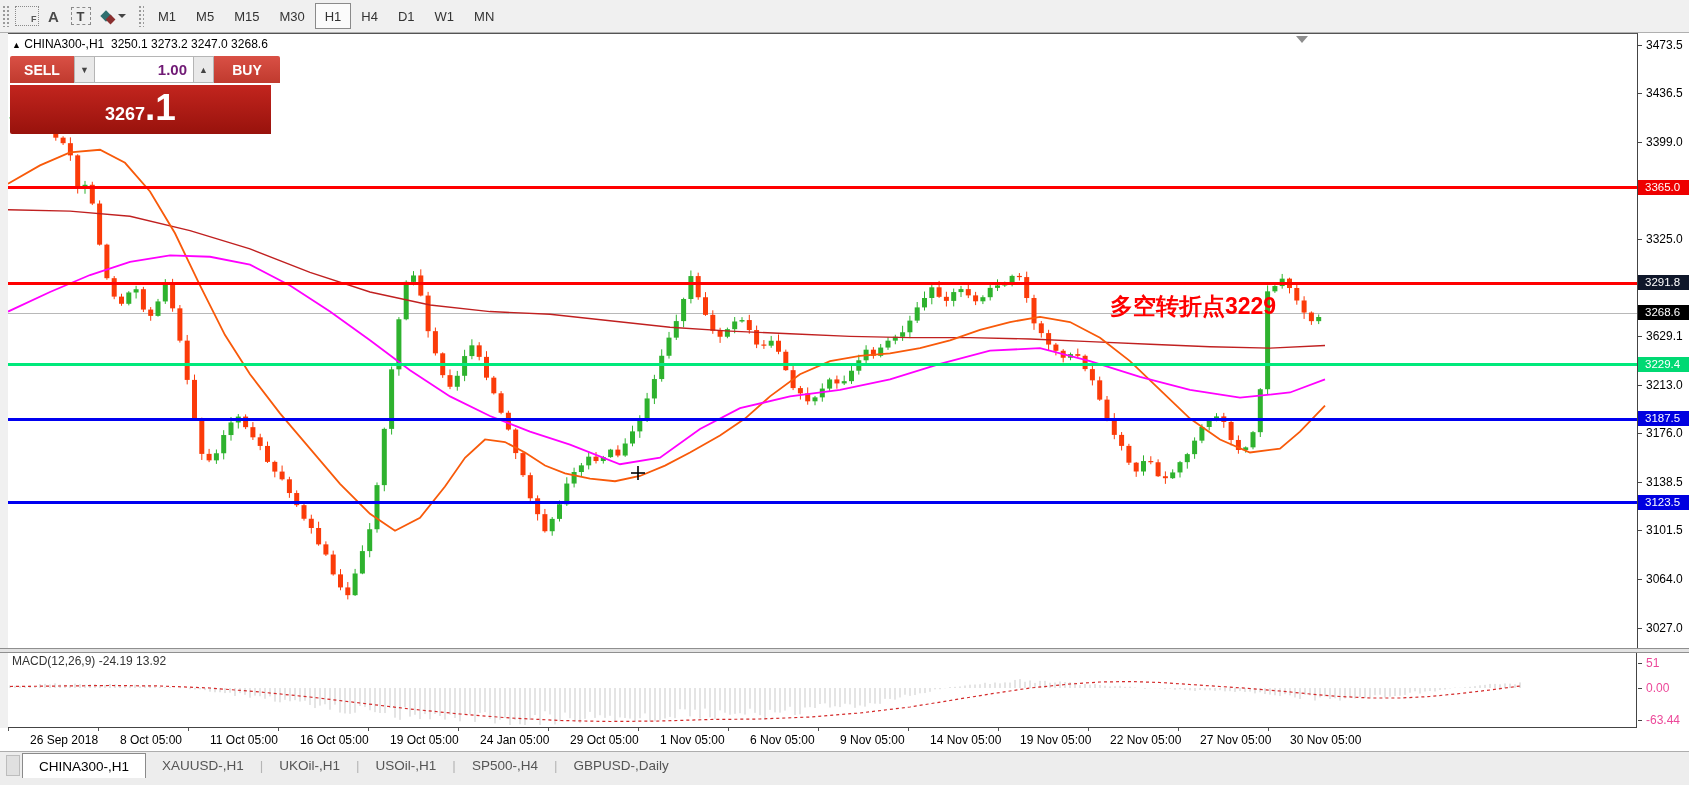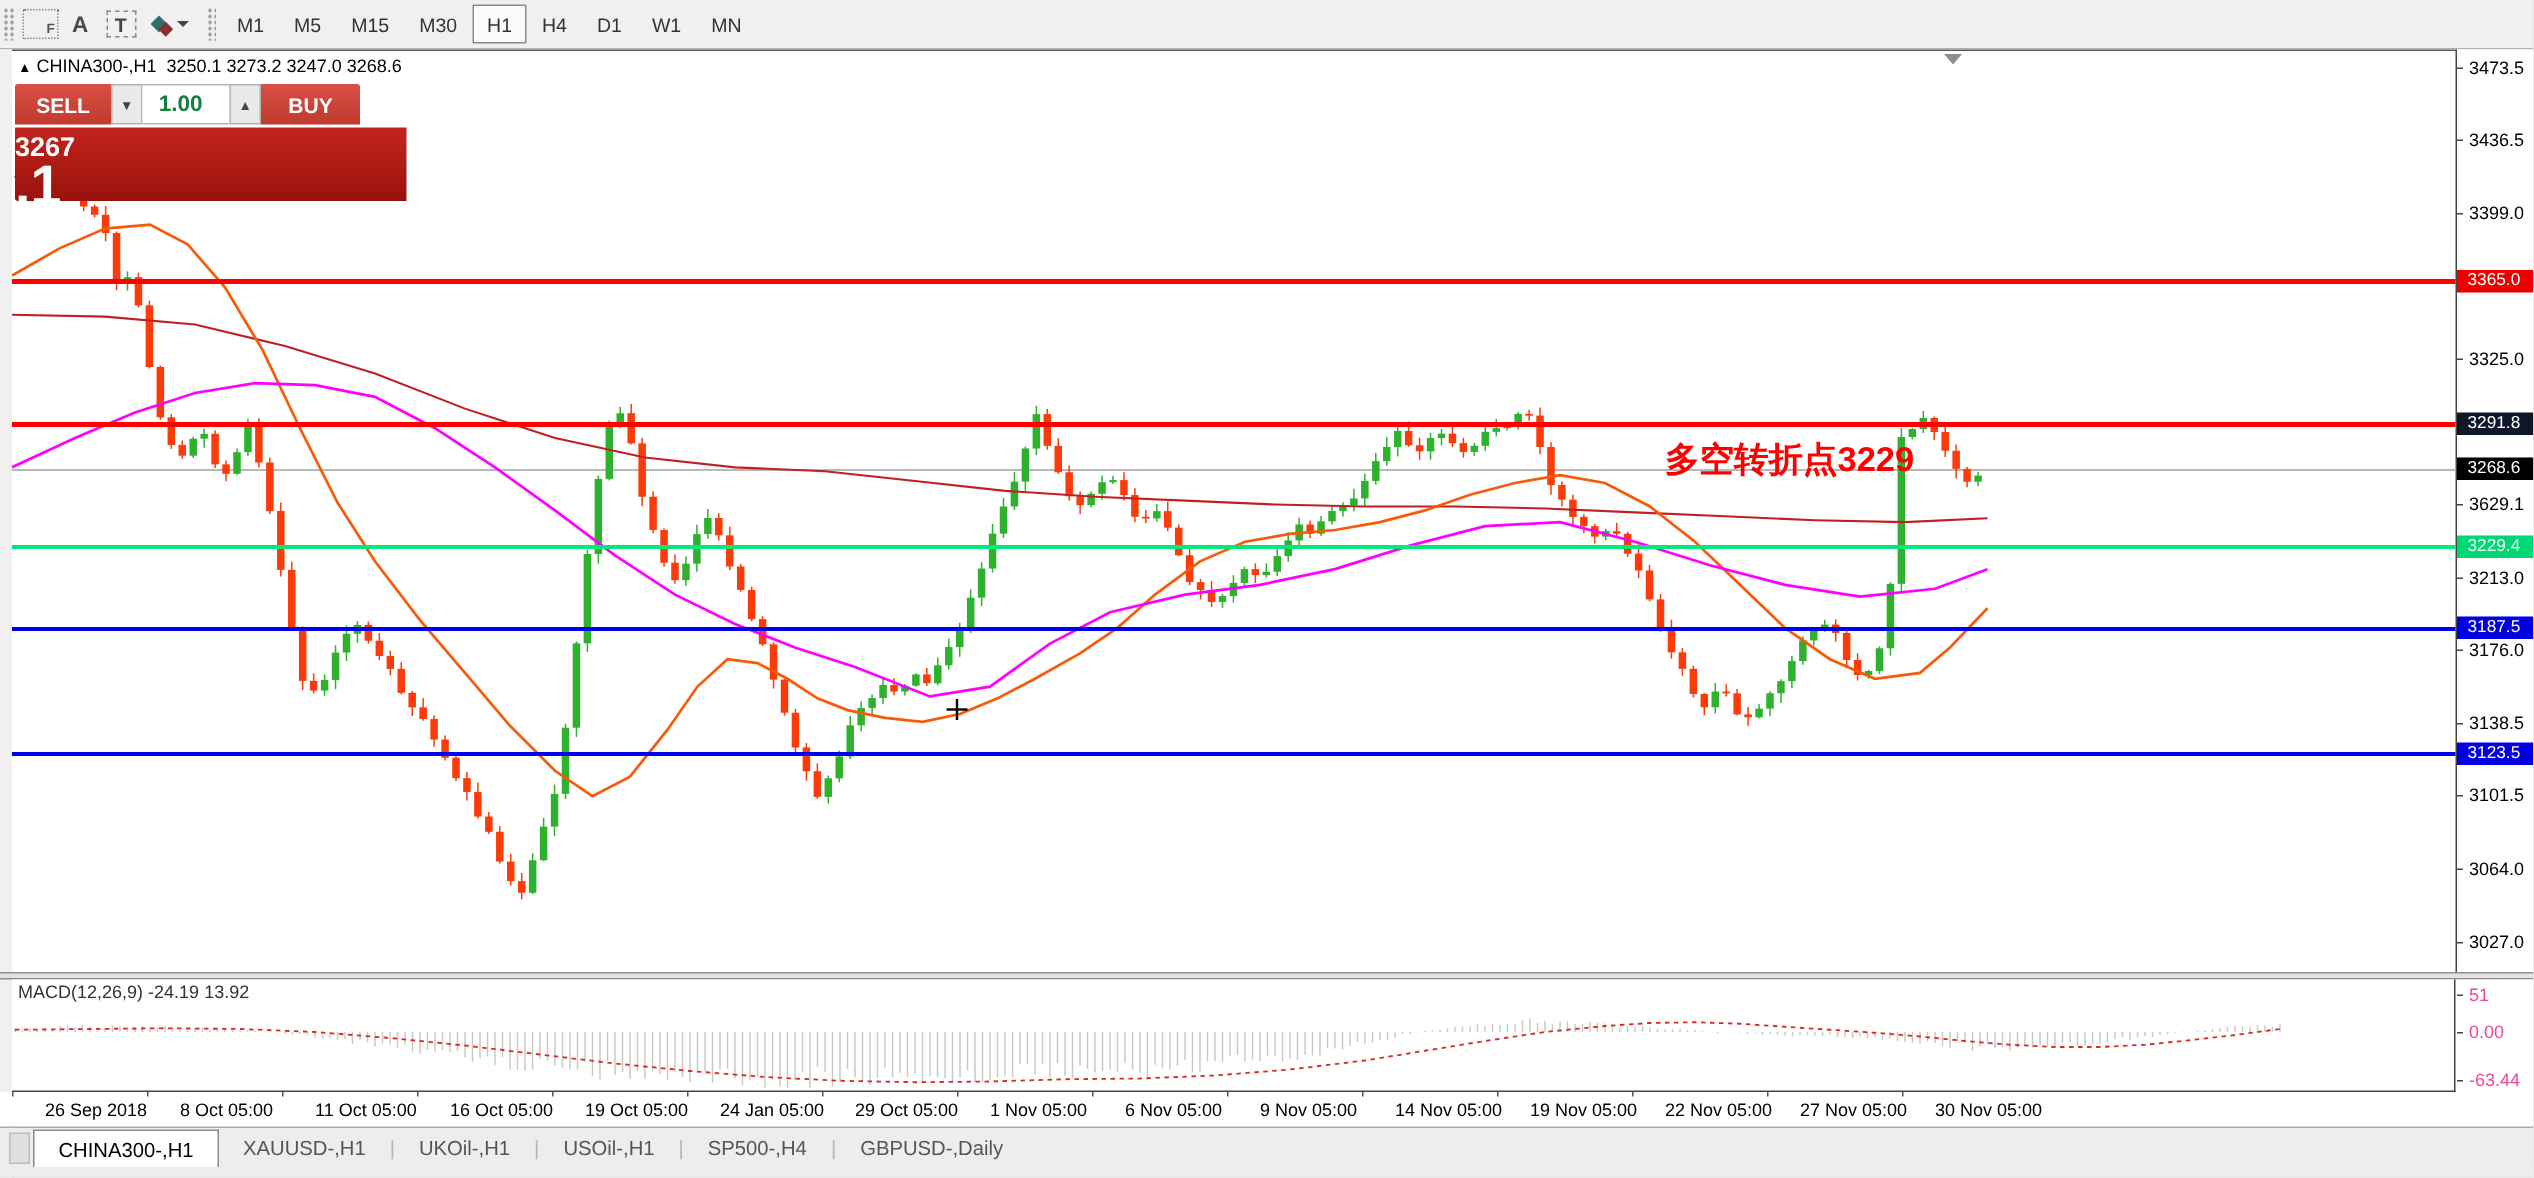--- a/index.html
+++ b/index.html
@@ -34,29 +34,29 @@
   .ptag{position:absolute;left:0;width:51px;height:15px;line-height:15px;color:#fff;font-size:11.5px;padding-left:7px;box-sizing:border-box;}
   #splitter{position:absolute;left:0;top:615px;width:1689px;height:5px;background:#e3e3e3;border-top:1px solid #8f8f8f;border-bottom:1px solid #8f8f8f;box-sizing:border-box;}
   #macd{position:absolute;left:8px;top:620px;width:1629px;height:75px;background:#fff;border-right:1px solid #444;border-bottom:1px solid #444;box-sizing:border-box;}
   #macdlabel{position:absolute;left:4px;top:1px;font-size:12px;color:#333;white-space:pre;}
   #maxis{position:absolute;left:1638px;top:620px;width:51px;height:75px;background:#fff;font-size:12px;color:#ec4899;}
   #taxis{position:absolute;left:0;top:695px;width:1689px;height:23px;background:#fff;font-size:12px;color:#000;}
   .tlabel{position:absolute;top:5px;white-space:nowrap;margin-left:22px;}
   .tdash{position:absolute;top:0;width:1px;height:3px;background:#555;}
   
   #quote{position:absolute;left:10px;top:23px;width:262px;height:78px;z-index:20;font-weight:bold;}
-  #qrow1{position:absolute;left:0;top:0;width:230px;height:27px;display:flex;justify-content:flex-end;}
+  #qrow1{position:absolute;left:0;top:0;width:270px;height:27px;display:flex;justify-content:flex-end;}
   .qbtn{background:linear-gradient(#d95045,#c03a2e);color:#fff;font-size:14px;display:flex;align-items:center;justify-content:center;}
   #sellbtn{width:64px;border-radius:2px 0 0 0;}
   #buybtn{width:66px;border-radius:0 2px 0 0;}
   .spin{width:21px;background:#e9e9e9;border:1px solid #b5b5b5;box-sizing:border-box;display:flex;align-items:center;justify-content:center;font-size:9px;color:#444;}
-  #vol{flex:1;background:#fff;border-top:1px solid #b5b5b5;border-bottom:1px solid #b5b5b5;font-size:15px;color:#15803d;display:flex;align-items:center;justify-content:flex-end;padding-right:18px;}
+  #vol{flex:1;background:#fff;border-top:1px solid #b5b5b5;border-bottom:1px solid #b5b5b5;font-size:15px;color:#701a75;display:flex;align-items:center;justify-content:flex-end;padding-right:6px;}
   #qrow2{position:absolute;left:0;top:29px;width:262px;height:49px;display:flex;}
   .qpanel{flex:1;background:linear-gradient(#c2251e,#98120c);color:#fff;display:flex;align-items:baseline;justify-content:center;padding-top:8px;box-sizing:border-box;}
-  #qsell{margin-right:1px;border-radius:0 0 0 2px;flex-direction:column;}
+  #qsell{margin-right:1px;border-radius:0 0 0 2px;}
   #qbuy{margin-left:1px;border-radius:0 0 2px 0;}
   .qsmall{font-size:18px;}
   .qbig{font-size:37px;line-height:30px;}
   
   #infoline{position:absolute;left:12px;top:4px;font-size:12px;color:#000;z-index:5;white-space:pre;}
   #infoline .mk{font-size:9px;}
   #annotation{position:absolute;left:1110px;top:258px;font-size:23px;font-weight:bold;color:#ff0000;z-index:6;white-space:nowrap;}
   #shifttri{position:absolute;left:1296px;top:3px;width:0;height:0;border-left:6px solid transparent;border-right:6px solid transparent;border-top:7px solid #8e8e8e;}
   
   #tabbar{position:absolute;left:0;top:718px;width:1689px;height:27px;background:#ededed;border-top:1px solid #adadad;display:flex;align-items:stretch;font-size:13.5px;color:#555;}

